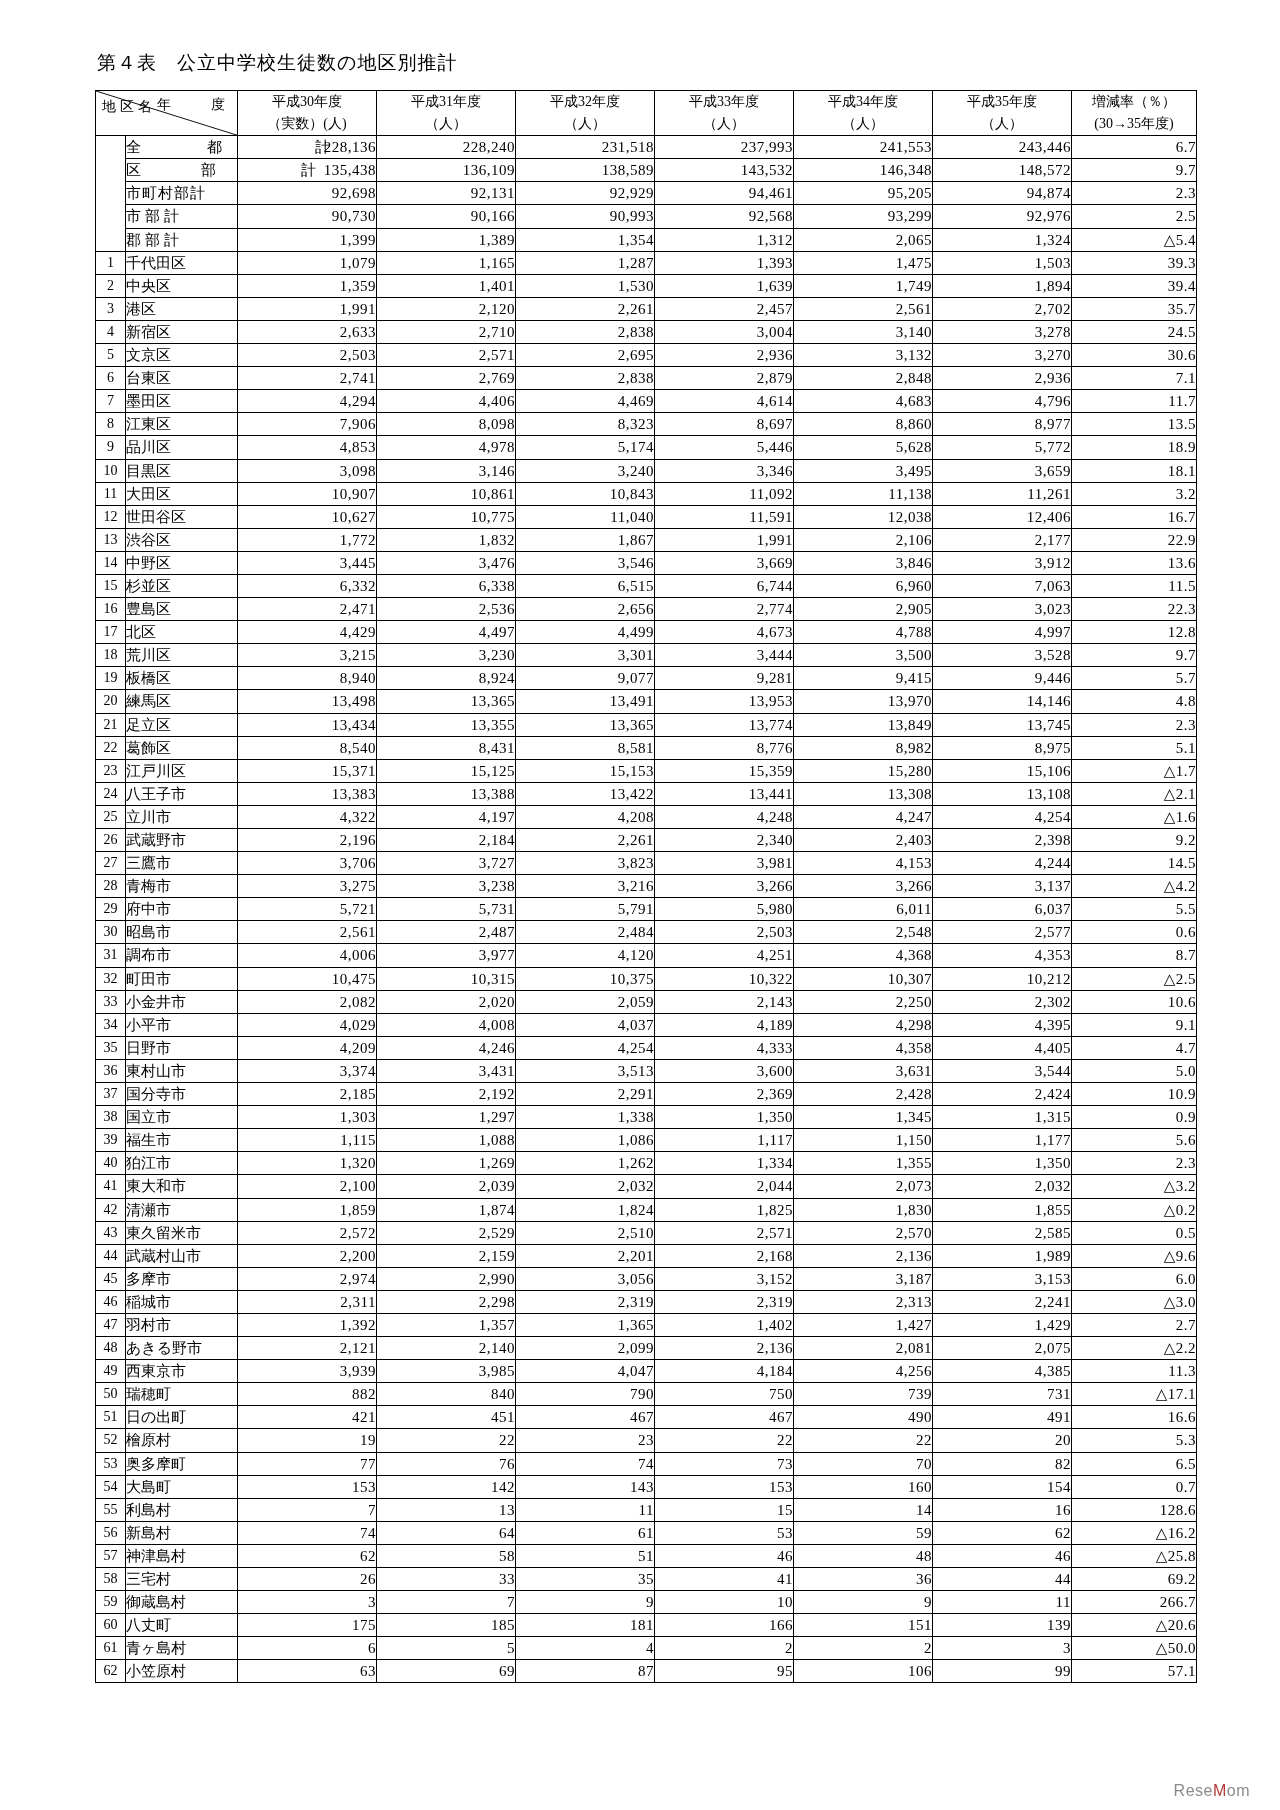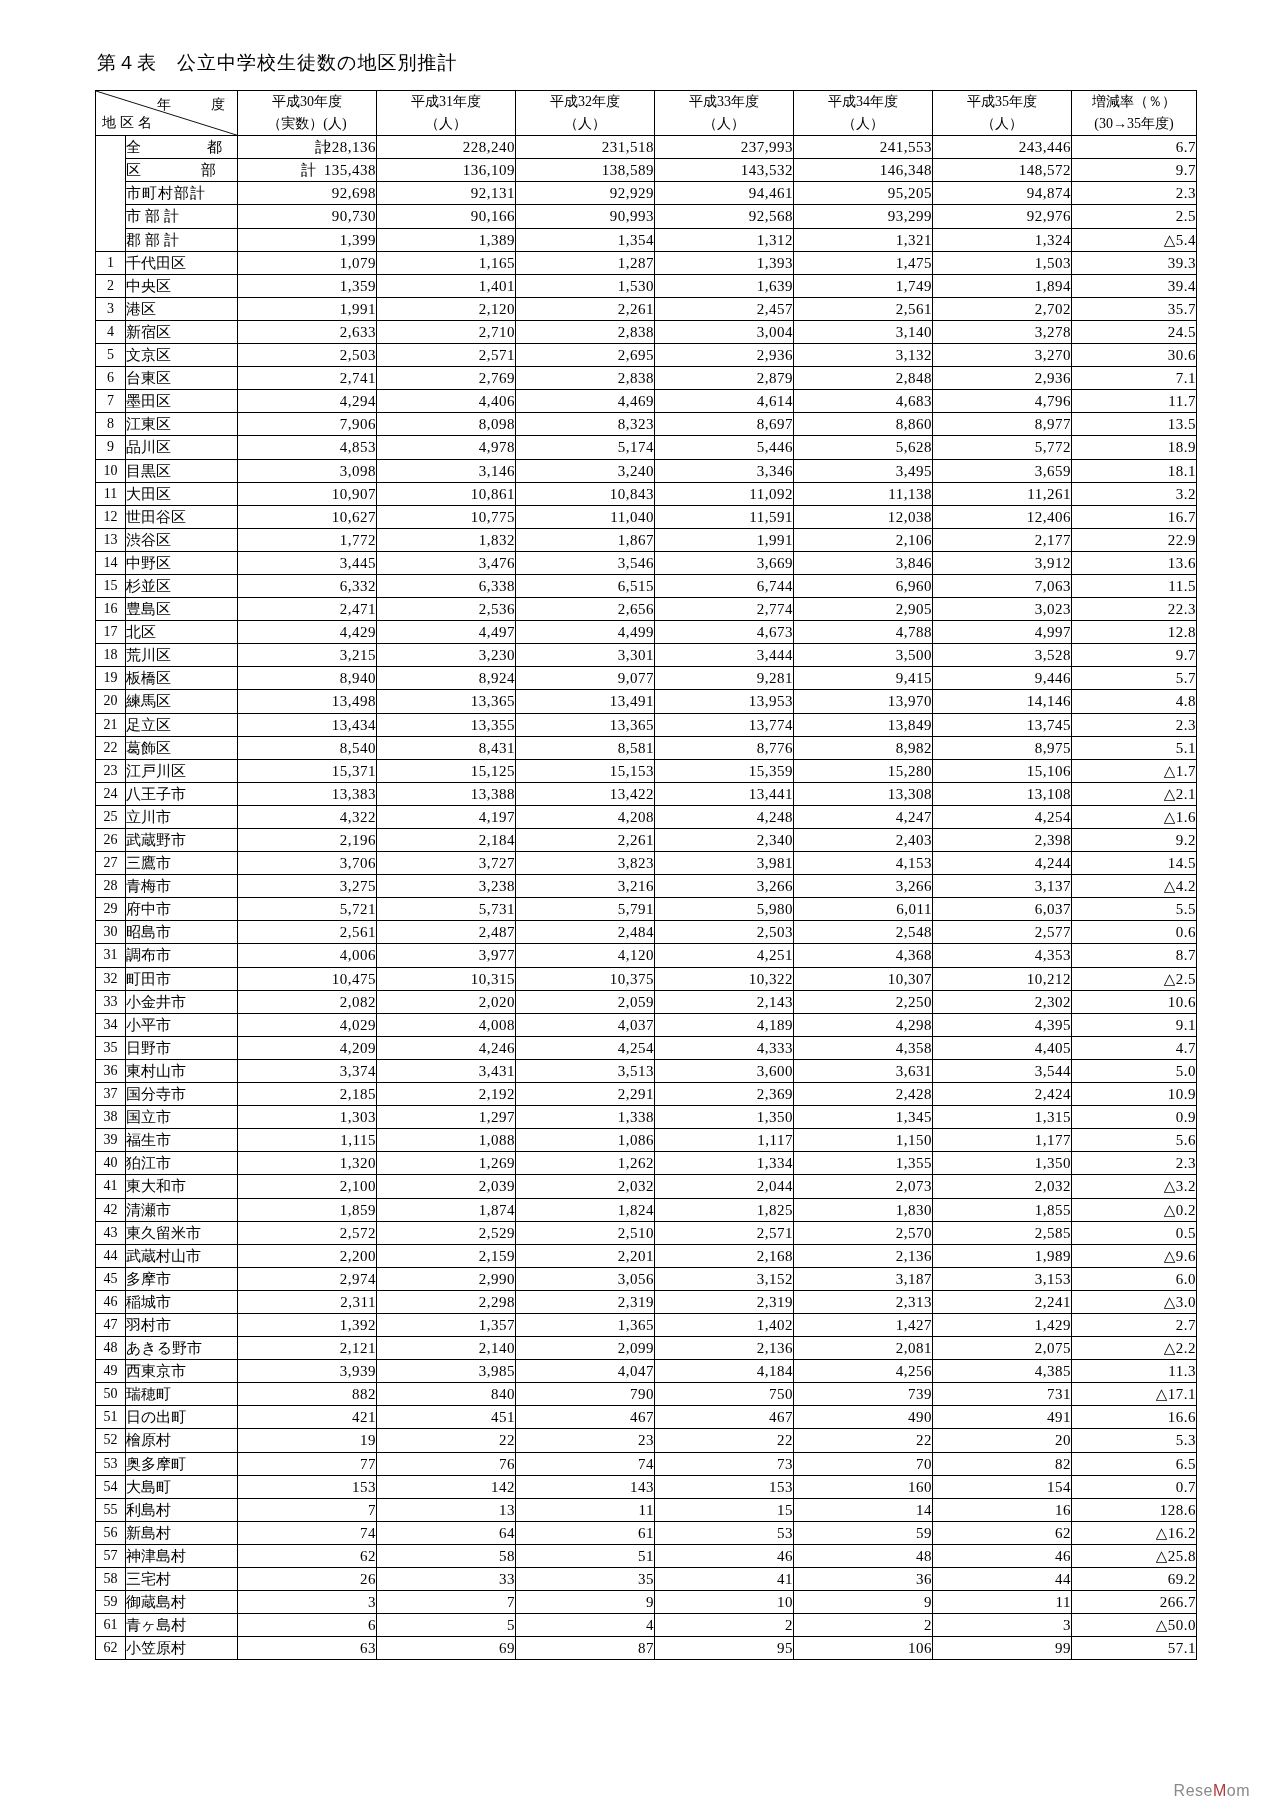--- a/index.html
+++ b/index.html
@@ -13,21 +13,21 @@
   
   col.c-idx{width:30px;}
   col.c-name{width:112px;}
   col.c-val{width:139px;}
   col.c-rate{width:125px;}
   
   thead td{font-size:14px;text-align:center;vertical-align:middle;line-height:1.25;height:auto;padding:3px 0;}
   .hdr-corner{position:relative;height:50px;padding:0;}
   .hdr-corner .diag{position:absolute;top:0;left:0;width:100%;height:100%;}
   .hdr-corner .y-lab{position:absolute;right:8px;top:3px;font-size:14px;letter-spacing:4px;}
-  .hdr-corner .a-lab{position:absolute;left:6px;bottom:1px;font-size:14px;letter-spacing:4px;}
+  .hdr-corner .a-lab{position:absolute;left:6px;bottom:17px;font-size:14px;letter-spacing:4px;}
   
   .sum-lbl{text-align:left;white-space:nowrap;font-size:15px;}
   .sp1{padding-left:4px;letter-spacing:12px;}
   .sp2{padding-left:22px;letter-spacing:10px;margin-left:12px;}
   .sp3{padding-left:22px;letter-spacing:1px;}
   .sp4{padding-left:44px;letter-spacing:4px;}
   .sp5{padding-left:44px;letter-spacing:4px;}
   .sp6{padding-left:64px;letter-spacing:4px;}
   .idx{text-align:center;font-size:14px;padding-right:2px;}
   .nb-t{border-top:none !important;}
@@ -138,21 +138,21 @@
           <td class="num">92,976</td>
           <td class="num">2.5</td>
         </tr>
         <tr>
           <td class="idx nb-t nb-b"></td>
           <td class="sum-lbl sp5">郡部計</td>
           <td class="num">1,399</td>
           <td class="num">1,389</td>
           <td class="num">1,354</td>
           <td class="num">1,312</td>
-          <td class="num">1,321</td>
+          <td class="num">2,065</td>
           <td class="num">1,324</td>
           <td class="num">△5.4</td>
         </tr>
         <tr>
           <td class="idx">1</td>
           <td class="lbl">千代田区</td>
           <td class="num">1,079</td>
           <td class="num">1,165</td>
           <td class="num">1,287</td>
           <td class="num">1,393</td>
@@ -792,20 +792,31 @@
           <td class="lbl">御蔵島村</td>
           <td class="num">3</td>
           <td class="num">7</td>
           <td class="num">9</td>
           <td class="num">10</td>
           <td class="num">9</td>
           <td class="num">11</td>
           <td class="num">266.7</td>
         </tr>
         <tr>
+          <td class="idx">60</td>
+          <td class="lbl">八丈町</td>
+          <td class="num">175</td>
+          <td class="num">185</td>
+          <td class="num">181</td>
+          <td class="num">166</td>
+          <td class="num">151</td>
+          <td class="num">139</td>
+          <td class="num">△20.6</td>
+        </tr>
+        <tr>
           <td class="idx">61</td>
           <td class="lbl">青ヶ島村</td>
           <td class="num">6</td>
           <td class="num">5</td>
           <td class="num">4</td>
           <td class="num">2</td>
           <td class="num">2</td>
           <td class="num">3</td>
           <td class="num">△50.0</td>
         </tr>

